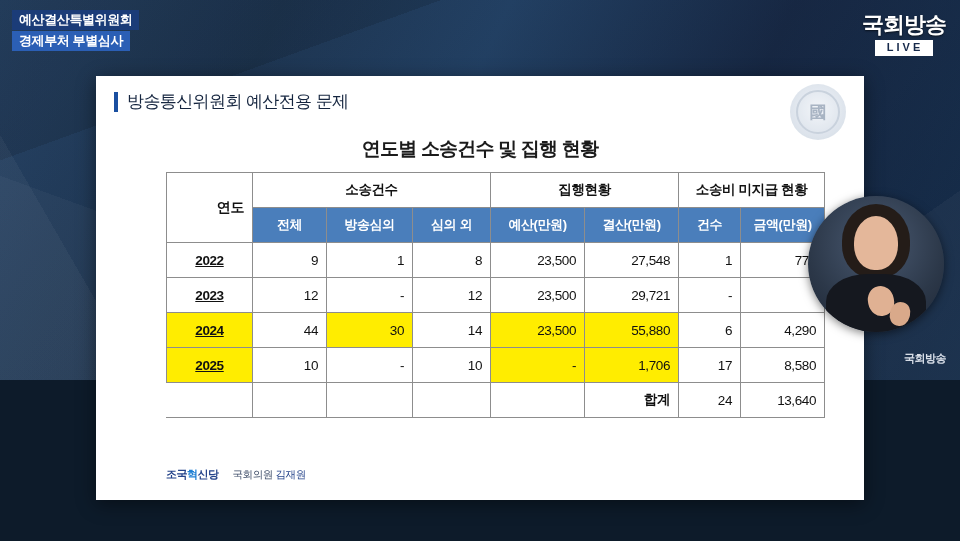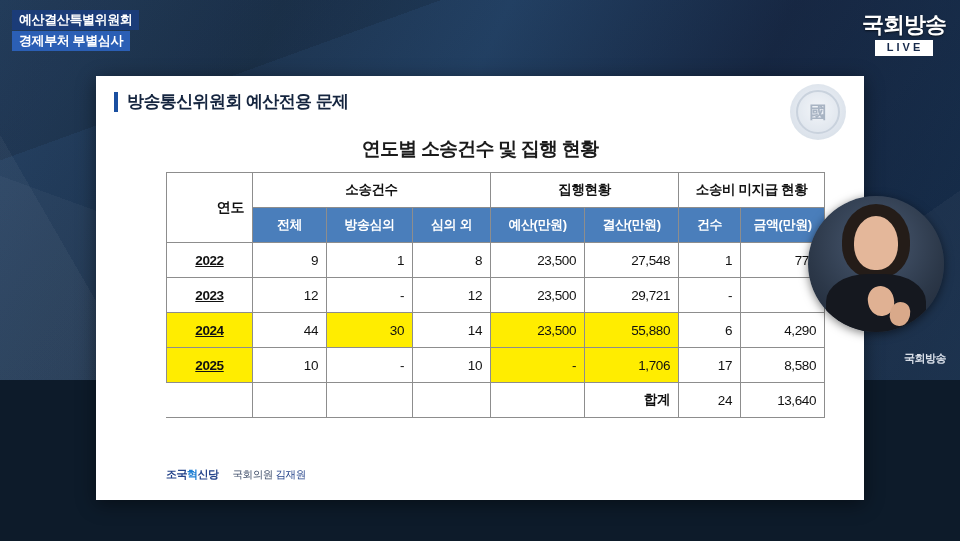--- a/index.html
+++ b/index.html
@@ -137,21 +137,21 @@
     align-items: center;
   }
   .title-bar {
     width: 4px;
     height: 20px;
     background: #1a4fa0;
     margin-right: 9px;
   }
   .slide-title {
     font-size: 17px;
-    font-weight: bold;
+    font-weight: normal;
     color: #15253f;
     letter-spacing: -0.6px;
   }
 
   .slide-subtitle {
     position: absolute;
     top: 60px;
     left: 0;
     width: 100%;
     text-align: center;

